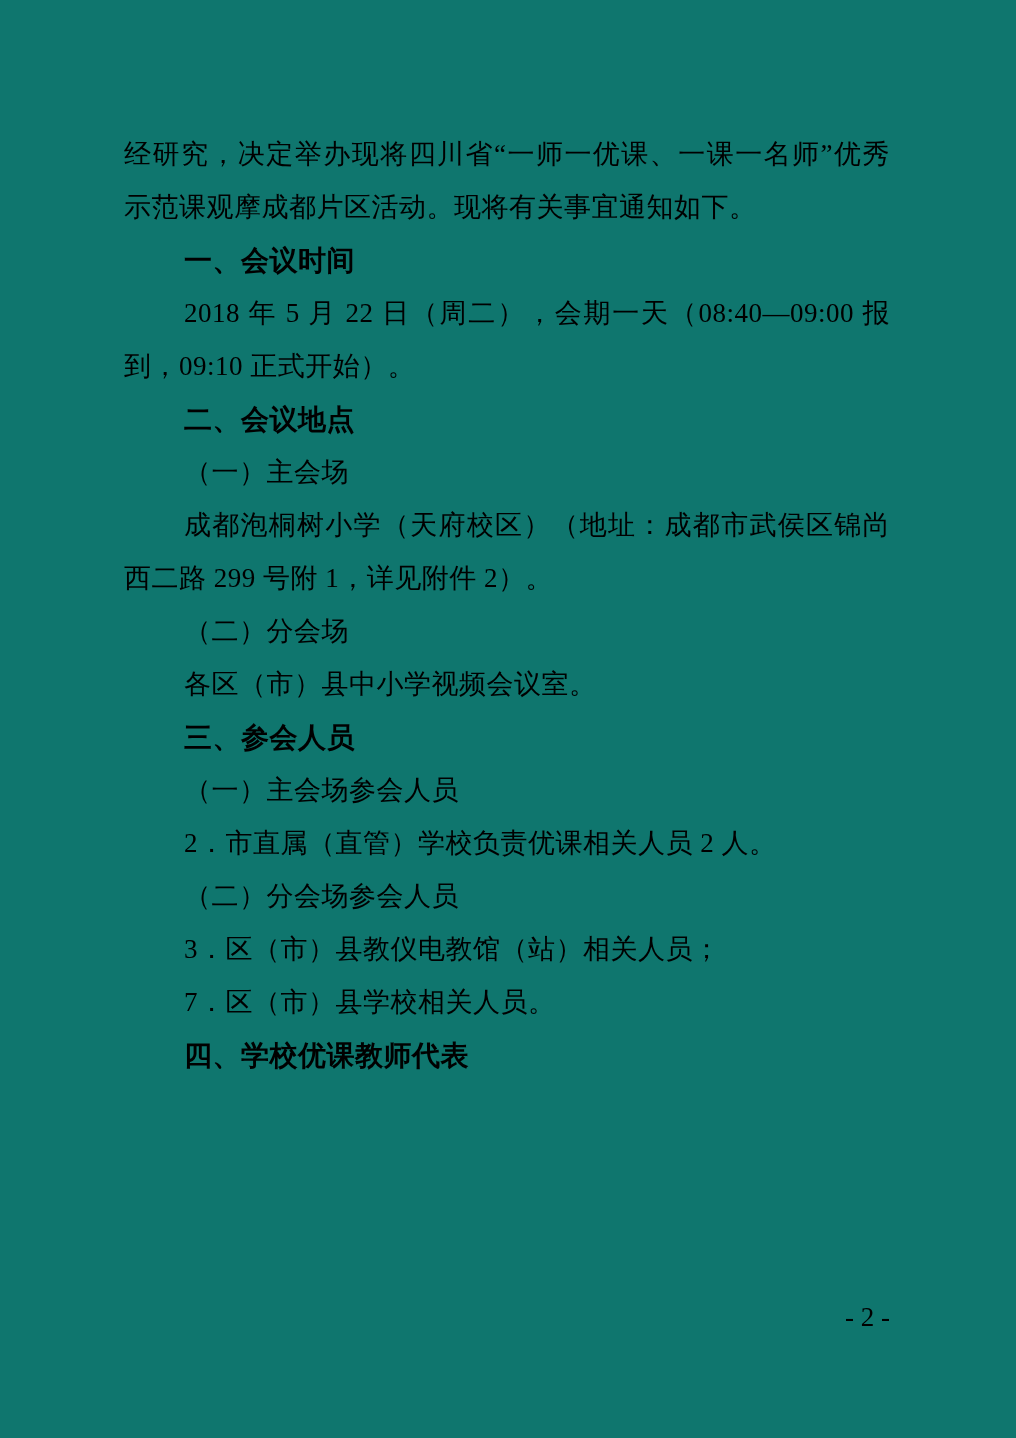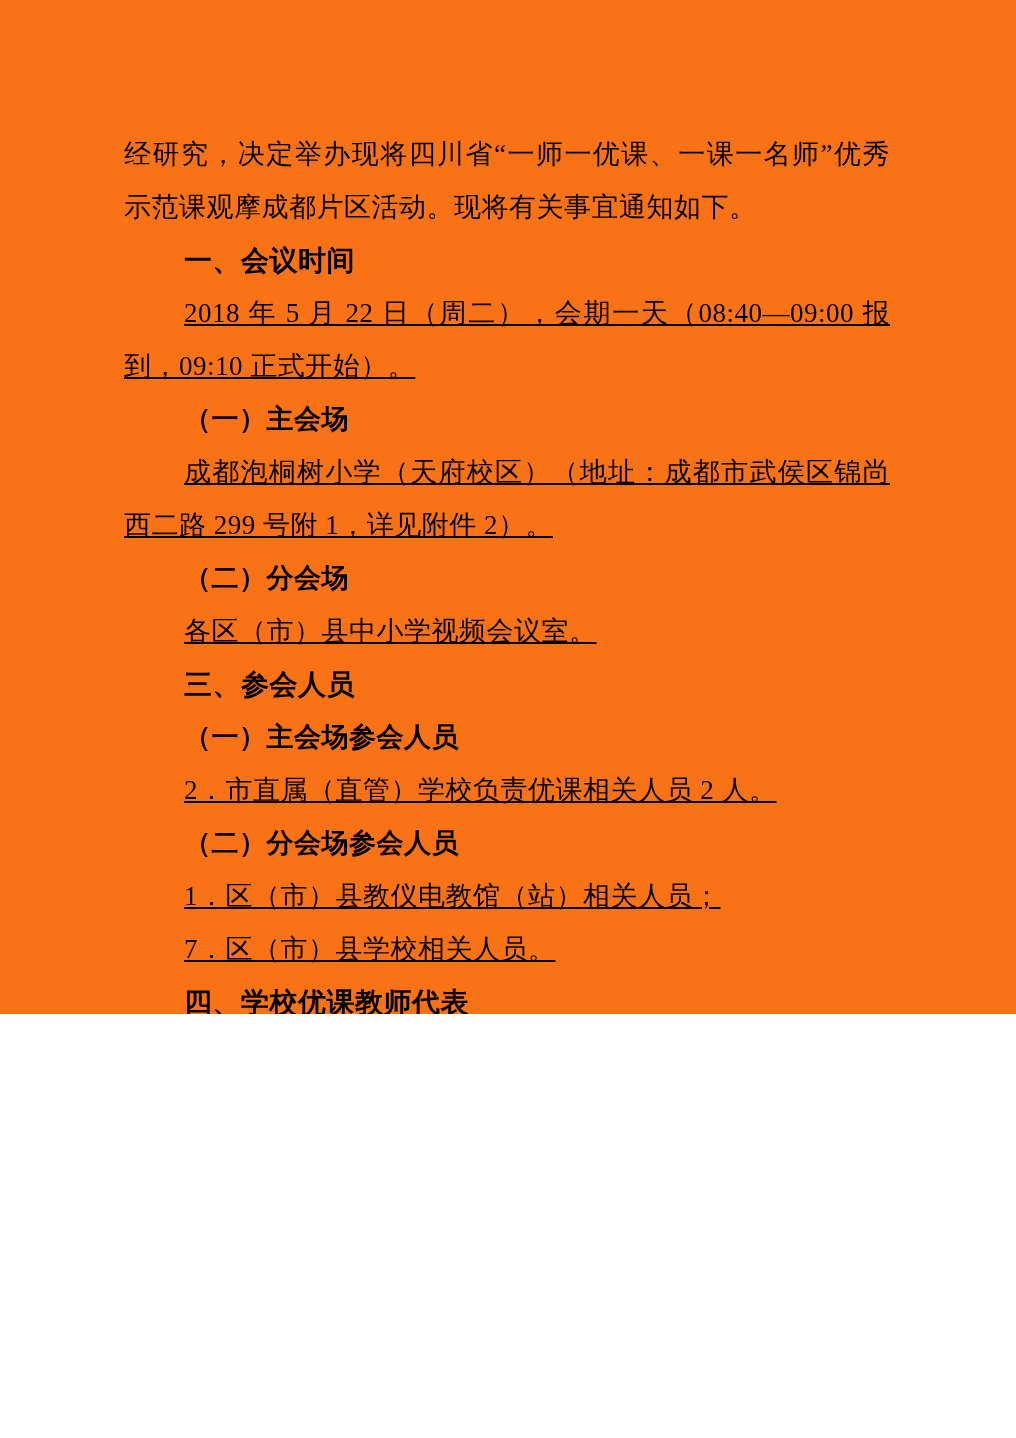--- a/index.html
+++ b/index.html
@@ -3,22 +3,22 @@
 <meta charset="utf-8">
 <style>
   html, body {
     margin: 0;
     padding: 0;
     background: #ffffff;
   }
   .page {
     position: relative;
     width: 1016px;
-    height: 1014px;
-    background: #f97316;
+    height: 1438px;
+    background: #0f766e;
     overflow: hidden;
     font-family: "Liberation Serif", "DejaVu Serif", serif;
     color: #000000;
   }
   .content {
     position: absolute;
     top: 128px;
     left: 124px;
     width: 766px;
   }
@@ -31,61 +31,61 @@
     text-align-last: left;
     letter-spacing: 0.5px;
   }
   
   .para-noindent {
     text-indent: 0;
   }
   
   .para-indent {
     text-indent: 60px;
-    text-decoration: underline;
   }
   
   .para-heading {
     text-indent: 60px;
     font-family: Liberation Sans, sans-serif;
     font-weight: 700;
     font-size: 28px !important;
   }
   
   .para-subheading {
     text-indent: 60px;
-    font-weight: 700;
+    font-weight: 400;
   }
   .page-number {
     position: absolute;
     top: 1297px;
     right: 126px;
     font-size: 27px;
     line-height: 40px;
     font-family: "Liberation Serif", "DejaVu Serif", serif;
     color: #000000;
   }
 </style>
 </head>
 <body>
 
 <div class="page">
   <div class="content">
 
     <p class="para-noindent">经研究，决定举办现将四川省“一师一优课、一课一名师”优秀示范课观摩成都片区活动。现将有关事宜通知如下。</p>
     <p class="para-heading">一、会议时间</p>
     <p class="para-indent">2018 年 5 月 22 日（周二），会期一天（08:40—09:00 报到，09:10 正式开始）。</p>
+    <p class="para-heading">二、会议地点</p>
     <p class="para-subheading">（一）主会场</p>
     <p class="para-indent">成都泡桐树小学（天府校区）（地址：成都市武侯区锦尚西二路 299 号附 1，详见附件 2）。</p>
     <p class="para-subheading">（二）分会场</p>
     <p class="para-indent">各区（市）县中小学视频会议室。</p>
     <p class="para-heading">三、参会人员</p>
     <p class="para-subheading">（一）主会场参会人员</p>
     <p class="para-indent">2．市直属（直管）学校负责优课相关人员 2 人。</p>
     <p class="para-subheading">（二）分会场参会人员</p>
-    <p class="para-indent">1．区（市）县教仪电教馆（站）相关人员；</p>
+    <p class="para-indent">3．区（市）县教仪电教馆（站）相关人员；</p>
     <p class="para-indent">7．区（市）县学校相关人员。</p>
     <p class="para-heading">四、学校优课教师代表</p>
 
   </div>
 
   <div class="page-number">- 2 -</div>
 </div>
 
 </body></html>

